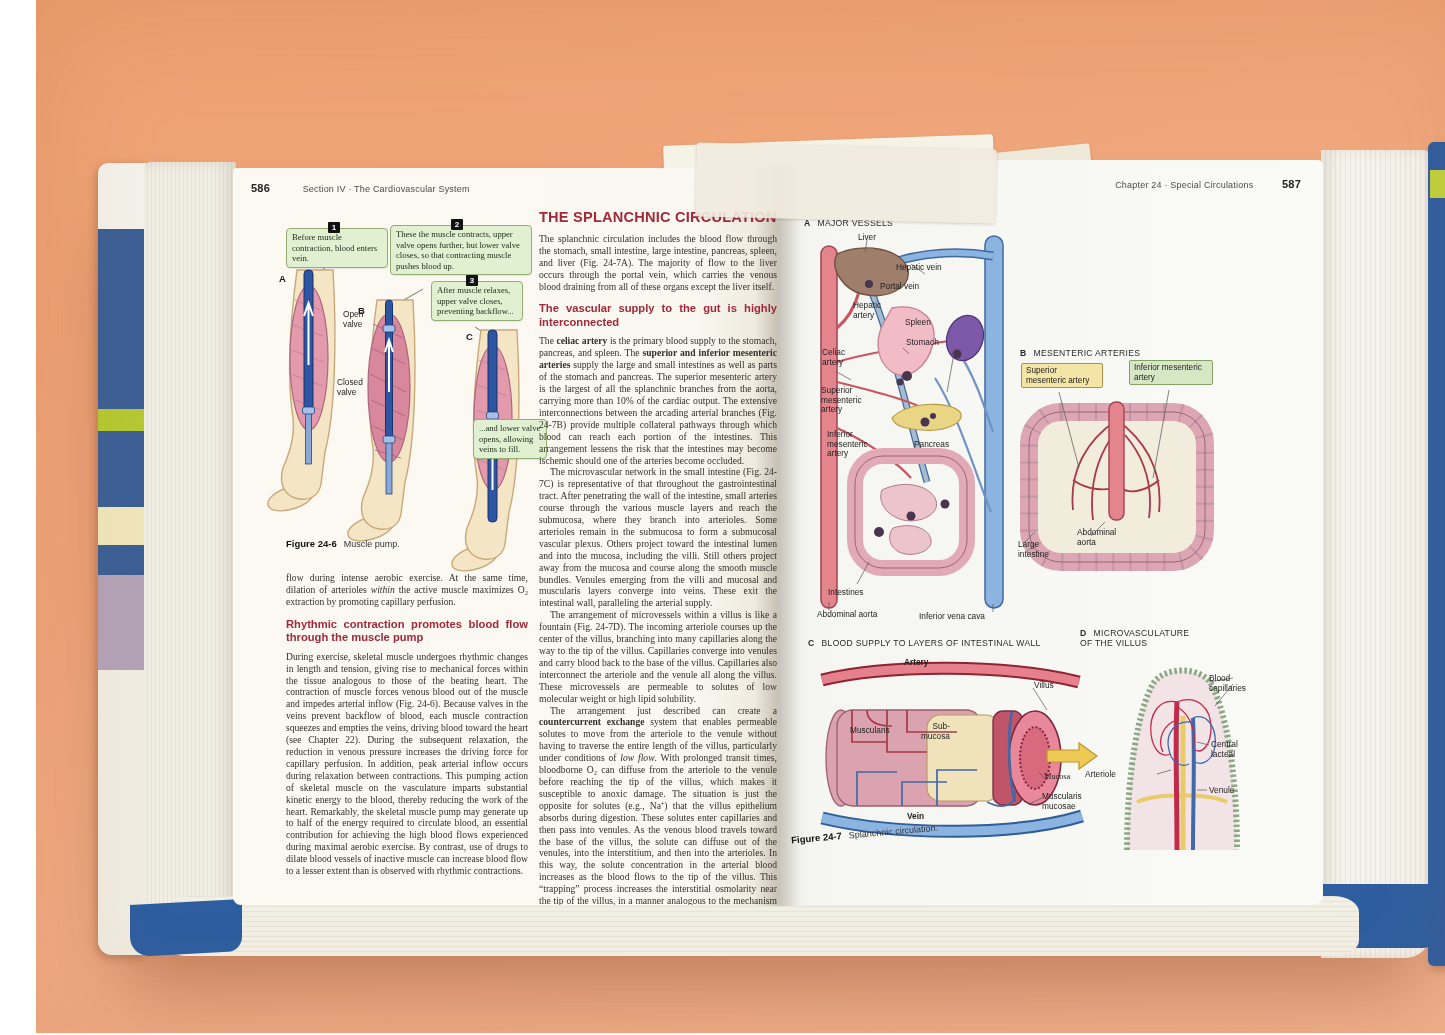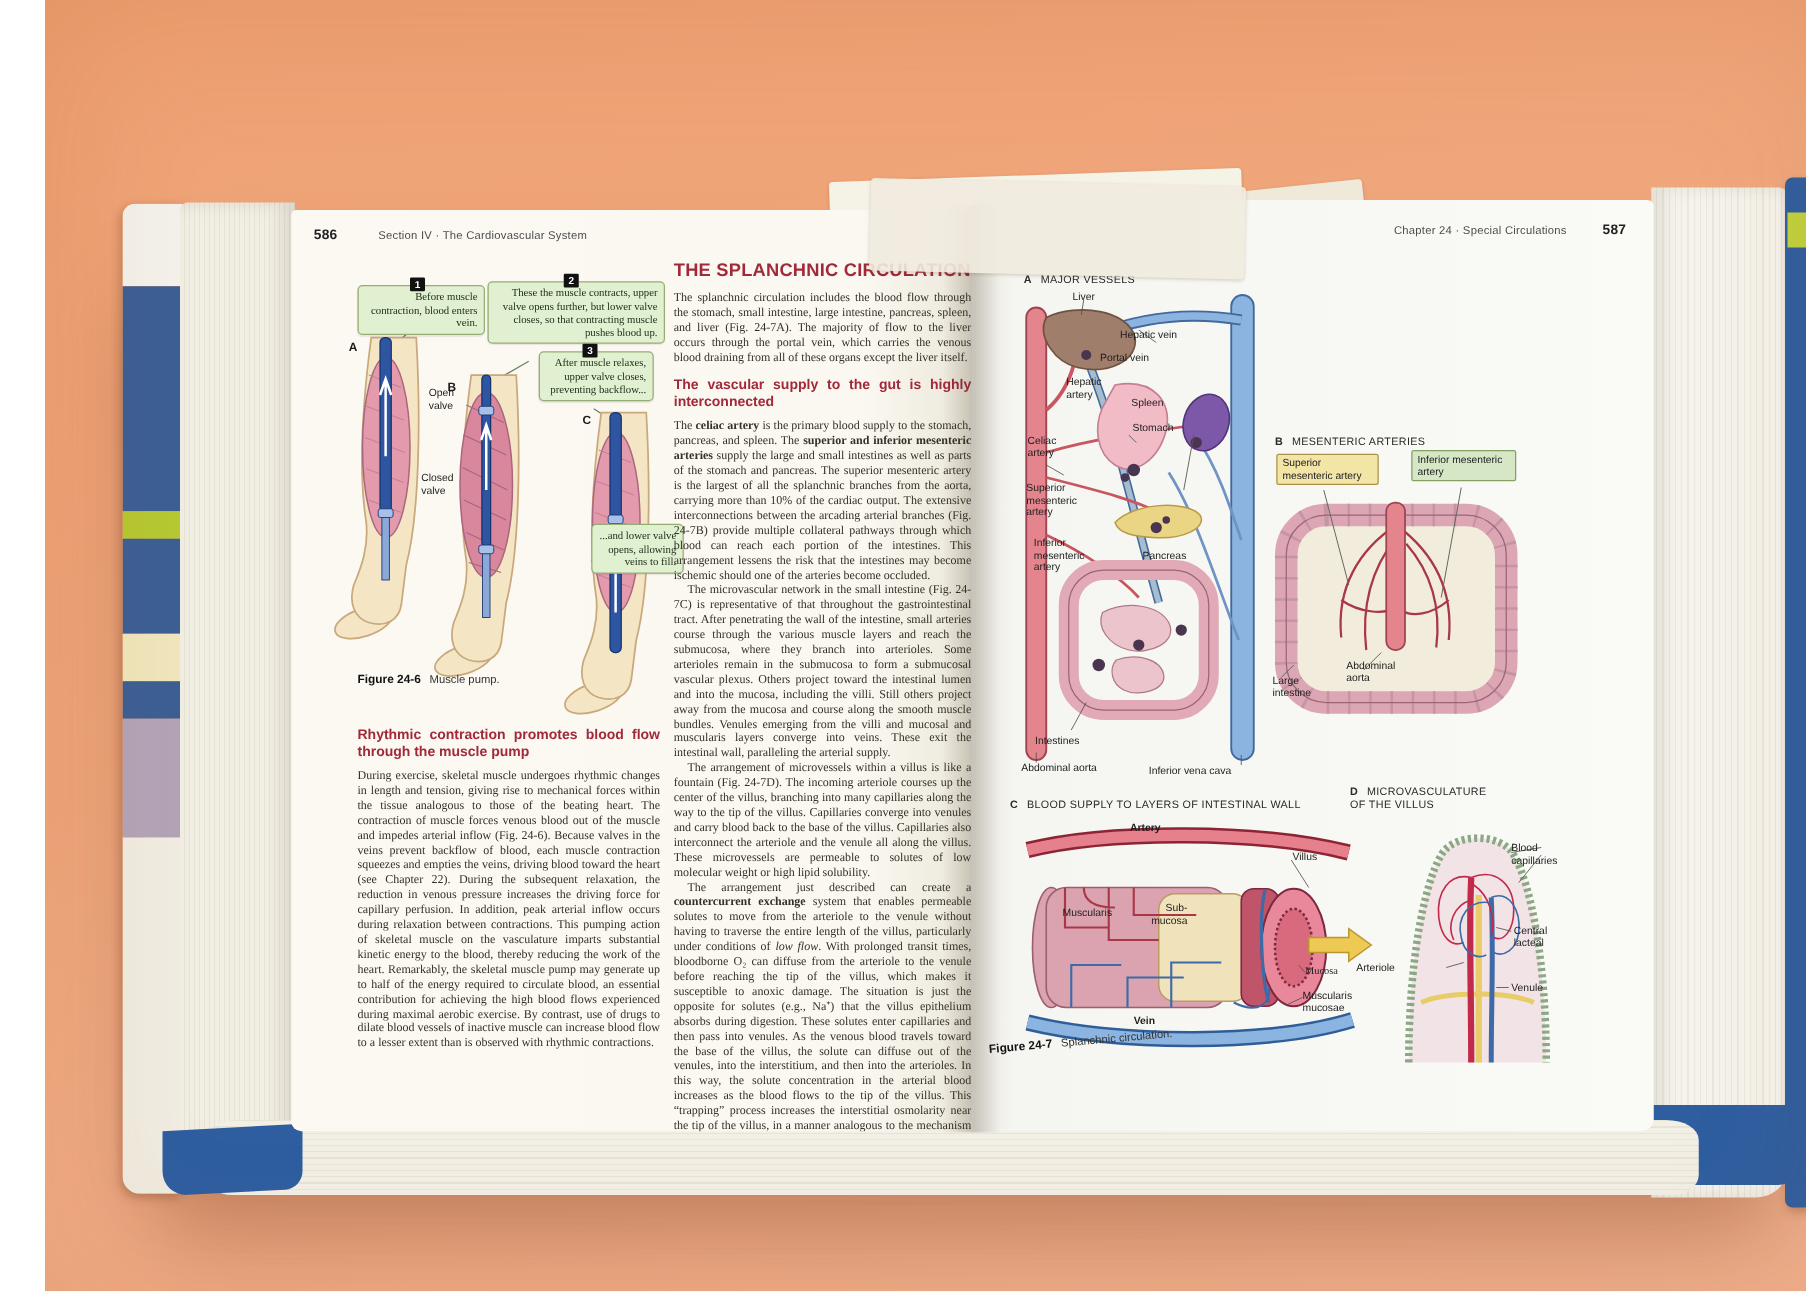--- a/index.html
+++ b/index.html
@@ -42,21 +42,21 @@
   .runhead{position:absolute;font-size:9px;color:#4c4c4c;letter-spacing:.2px;}
   .pagenum{font-weight:bold;font-size:11px;color:#222;}
   .body-col{position:absolute;font-family:"Liberation Serif",serif;font-size:9.6px;line-height:11.9px;
     color:#34302a;text-align:justify;}
   .body-col p{margin:0 0 0 0;}
   .body-col p.ind{text-indent:11px;}
   h2.splanchnic{font-family:"Liberation Sans",sans-serif;font-size:14.6px;letter-spacing:.2px;margin:0 0 9px 0;font-weight:bold;}
   h3.sub{font-family:"Liberation Sans",sans-serif;font-size:11.2px;line-height:13.5px;margin:10px 0 6px 0;font-weight:bold;}
   
   .callout{position:absolute;border:1px solid;border-radius:4px;padding:3px 5px;
-    font-family:"Liberation Serif",serif;font-size:8.6px;line-height:10.6px;color:#20301c;box-shadow:0 1px 1px rgba(0,0,0,.08);text-align:right;}
+    font-family:"Liberation Serif",serif;font-size:8.6px;line-height:10.6px;color:#20301c;box-shadow:0 1px 1px rgba(0,0,0,.08);}
   .numchip{position:absolute;width:12px;height:11px;background:#111;color:#fff;font-size:8px;font-weight:bold;
     text-align:center;line-height:11px;border-radius:1px;}
   .figletter{position:absolute;font-weight:bold;font-size:9.5px;color:#1a1a1a;}
   .lbl{position:absolute;font-size:8.3px;line-height:9.6px;color:#1d1d1d;}
   .plabel{position:absolute;font-size:8.6px;color:#2a2a2a;letter-spacing:.3px;}
   .plabel b{margin-right:7px;}
   .caption{position:absolute;font-size:9px;color:#333;}
   .caption b{font-size:9.5px;color:#111;margin-right:7px;}
   .labelbox{position:absolute;border:1px solid;border-radius:2px;padding:2px 4px;font-size:8.2px;line-height:9.6px;color:#222;}
   svg{position:absolute;overflow:visible;}
@@ -154,20 +154,21 @@
       <div class="figletter" style="left:85px;top:85px;">B</div>
       <div class="figletter" style="left:193px;top:111px;">C</div>
       <div class="lbl" style="left:70px;top:90px;width:34px;">Open valve</div>
       <div class="lbl" style="left:64px;top:158px;width:38px;">Closed valve</div>
     </div>
     <div class="caption" style="left:53px;top:370px;">
       <b>Figure 24-6</b><span>Muscle pump.</span>
     </div>
 
     <div class="body-col" style="left:53px;top:404px;width:242px;">
+      <p>flow during intense aerobic exercise. At the same time, dilation of arterioles <i>within</i> the active muscle maximizes O₂ extraction by promoting capillary perfusion.</p>
       <h3 class="sub" style="color: rgb(161, 41, 58);">Rhythmic contraction promotes blood flow through the muscle pump</h3>
       <p>During exercise, skeletal muscle undergoes rhythmic changes in length and tension, giving rise to mechanical forces within the tissue analogous to those of the beating heart. The contraction of muscle forces venous blood out of the muscle and impedes arterial inflow (Fig. 24-6). Because valves in the veins prevent backflow of blood, each muscle contraction squeezes and empties the veins, driving blood toward the heart (see Chapter 22). During the subsequent relaxation, the reduction in venous pressure increases the driving force for capillary perfusion. In addition, peak arterial inflow occurs during relaxation between contractions. This pumping action of skeletal muscle on the vasculature imparts substantial kinetic energy to the blood, thereby reducing the work of the heart. Remarkably, the skeletal muscle pump may generate up to half of the energy required to circulate blood, an essential contribution for achieving the high blood flows experienced during maximal aerobic exercise. By contrast, use of drugs to dilate blood vessels of inactive muscle can increase blood flow to a lesser extent than is observed with rhythmic contractions.</p>
     </div>
 
     <div class="body-col" style="left:306px;top:44px;width:238px;">
       <h2 class="splanchnic" style="color: rgb(161, 41, 58);">THE SPLANCHNIC CIRCULATION</h2>
       <p>The splanchnic circulation includes the blood flow through the stomach, small intestine, large intestine, pancreas, spleen, and liver (Fig. 24-7A). The majority of flow to the liver occurs through the portal vein, which carries the venous blood draining from all of these organs except the liver itself.</p>
       <h3 class="sub" style="color: rgb(161, 41, 58);">The vascular supply to the gut is highly interconnected</h3>
       <p>The <b>celiac artery</b> is the primary blood supply to the stomach, pancreas, and spleen. The <b>superior and inferior mesenteric arteries</b> supply the large and small intestines as well as parts of the stomach and pancreas. The superior mesenteric artery is the largest of all the splanchnic branches from the aorta, carrying more than 10% of the cardiac output. The extensive interconnections between the arcading arterial branches (Fig. 24-7B) provide multiple collateral pathways through which blood can reach each portion of the intestines. This arrangement lessens the risk that the intestines may become ischemic should one of the arteries become occluded.</p>
       <p class="ind">The microvascular network in the small intestine (Fig. 24-7C) is representative of that throughout the gastrointestinal tract. After penetrating the wall of the intestine, small arteries course through the various muscle layers and reach the submucosa, where they branch into arterioles. Some arterioles remain in the submucosa to form a submucosal vascular plexus. Others project toward the intestinal lumen and into the mucosa, including the villi. Still others project away from the mucosa and course along the smooth muscle bundles. Venules emerging from the villi and mucosal and muscularis layers converge into veins. These exit the intestinal wall, paralleling the arterial supply.</p>
@@ -175,21 +176,21 @@
       <p class="ind">The arrangement just described can create a <b>countercurrent exchange</b> system that enables permeable solutes to move from the arteriole to the venule without having to traverse the entire length of the villus, particularly under conditions of <i>low flow</i>. With prolonged transit times, bloodborne O₂ can diffuse from the arteriole to the venule before reaching the tip of the villus, which makes it susceptible to anoxic damage. The situation is just the opposite for solutes (e.g., Na⁺) that the villus epithelium absorbs during digestion. These solutes enter capillaries and then pass into venules. As the venous blood travels toward the base of the villus, the solute can diffuse out of the venules, into the interstitium, and then into the arterioles. In this way, the solute concentration in the arterial blood increases as the blood flows to the tip of the villus. This “trapping” process increases the interstitial osmolarity near the tip of the villus, in a manner analogous to the mechanism that maintains</p>
     </div>
   </div>
 
   <div class="page page-right">
     <div class="runhead" style="right:22px;top:18px;text-align:right;">
       <span>Chapter 24 · Special Circulations</span>
       <span class="pagenum" style="margin-left:26px;">587</span>
     </div>
 
-    <div class="plabel" style="left:42px;top:58px;">
+    <div class="plabel" style="left:27px;top:58px;">
       <b>A</b><span>MAJOR VESSELS</span>
     </div>
     <svg style="left:30px;top:72px;" width="215" height="392" viewBox="0 0 215 392">
       <rect x="14" y="14" width="16" height="362" rx="8" fill="#e4858e" stroke="#a04350" stroke-width="1.5"></rect>
       <rect x="178" y="4" width="18" height="372" rx="9" fill="#8cb4e0" stroke="#41699f" stroke-width="1.5"></rect>
       <path d="M70,36 C110,20 150,18 186,24" stroke="#41699f" stroke-width="9" fill="none"></path>
       <path d="M70,36 C110,20 150,18 186,24" stroke="#8cb4e0" stroke-width="6" fill="none"></path>
       <path d="M120,250 C100,180 88,120 64,58" stroke="#41699f" stroke-width="7" fill="none"></path>
       <path d="M120,250 C100,180 88,120 64,58" stroke="#a6bdd0" stroke-width="4.5" fill="none"></path>
       <path d="M30,96 C42,86 48,74 52,60" stroke="#c85560" stroke-width="3" fill="none"></path>

